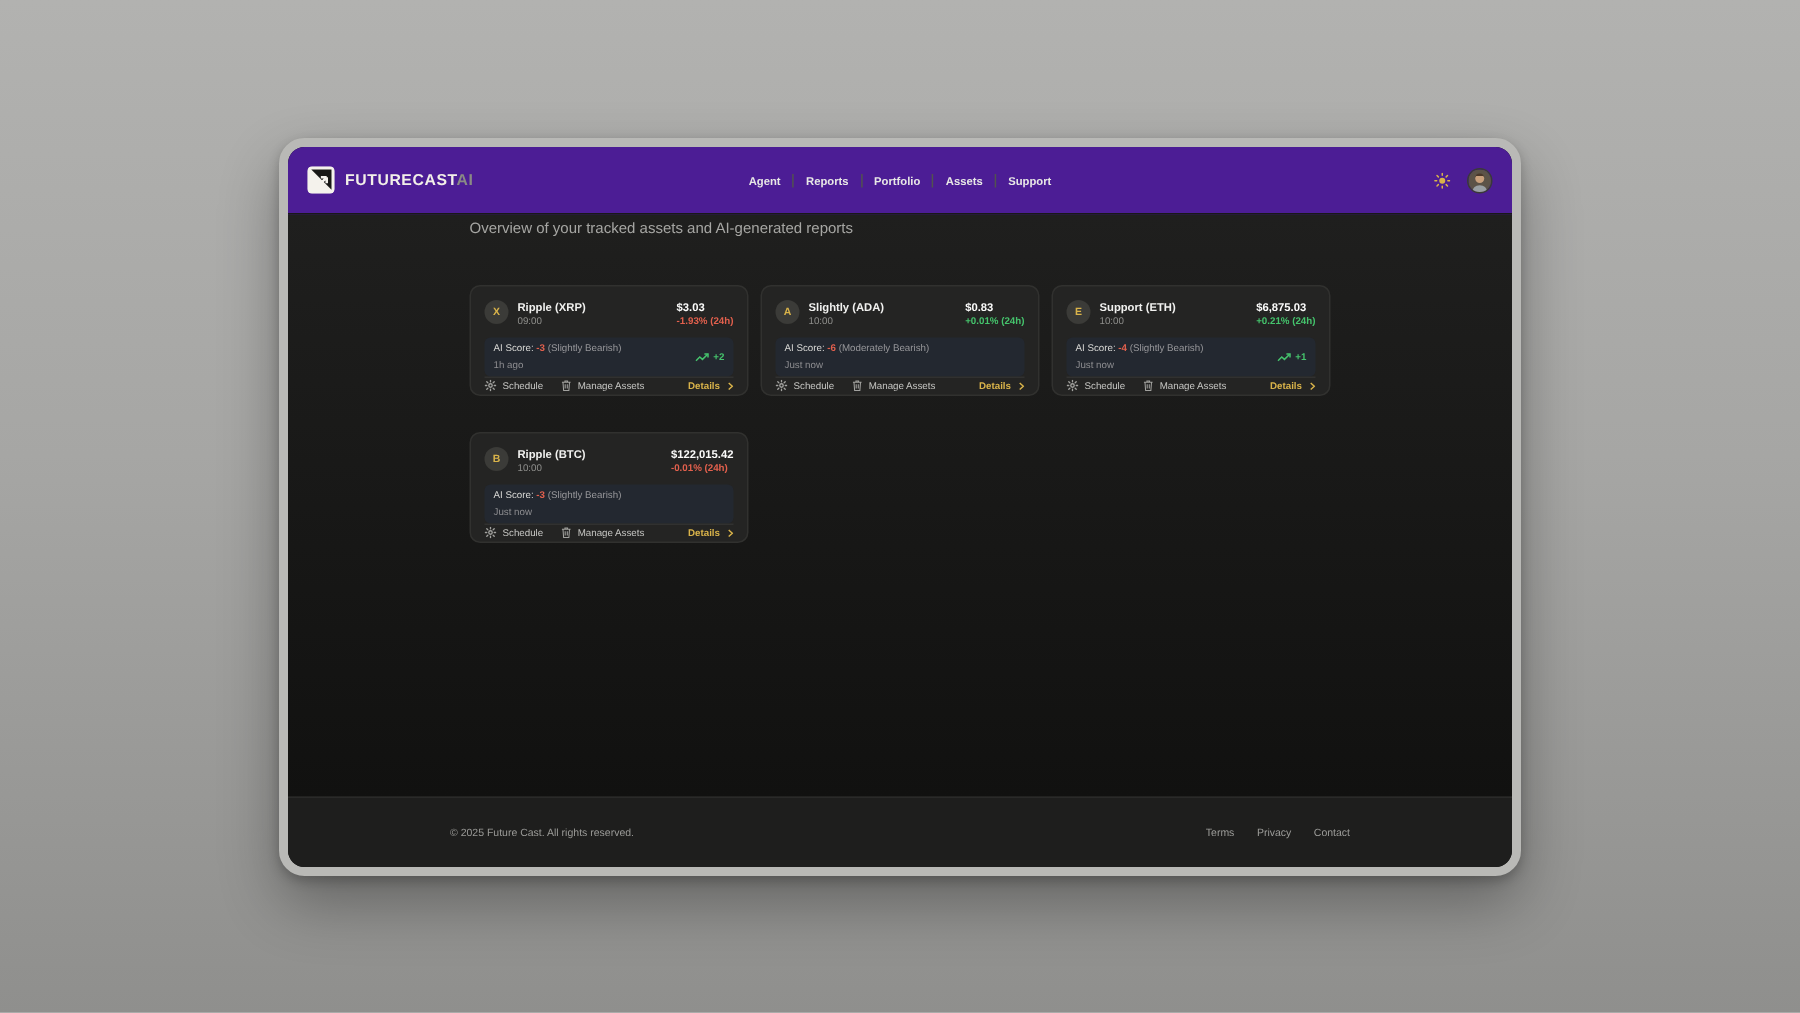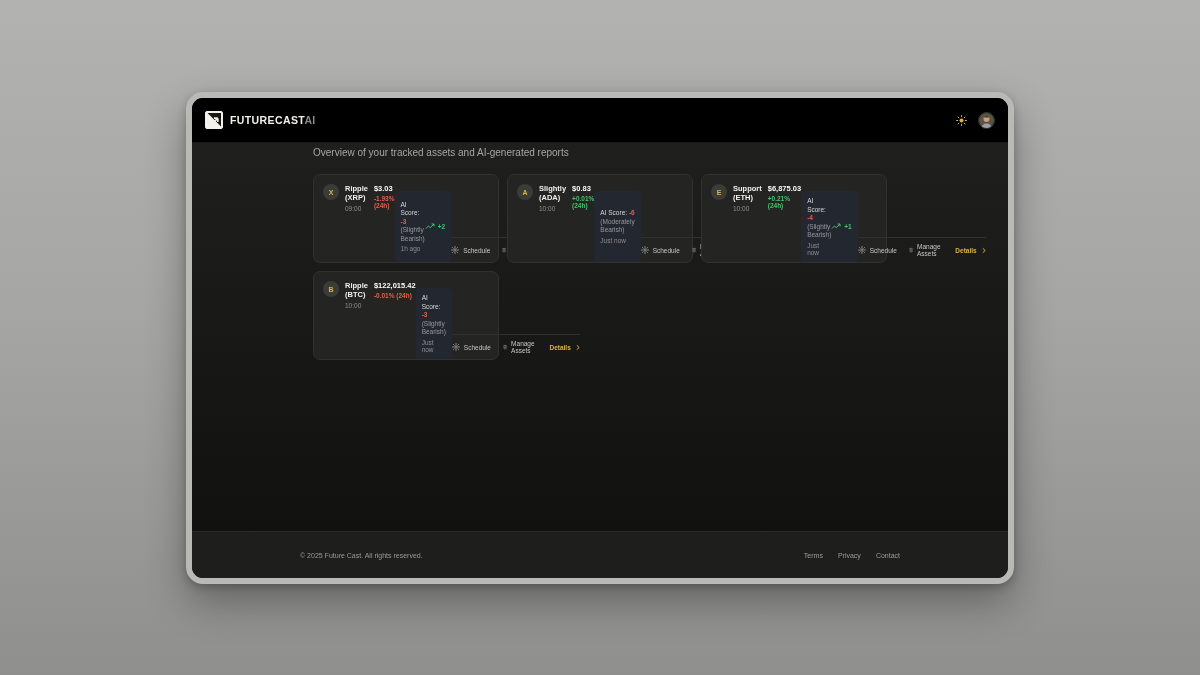--- a/index.html
+++ b/index.html
@@ -6,21 +6,21 @@
     font-family:"Liberation Sans",sans-serif;
     background:linear-gradient(180deg,#b2b2b0 0%,#a6a6a4 45%,#8f8f8d 100%);}
   *{box-sizing:border-box;}
 
   .device{position:absolute;left:186px;top:92px;width:828px;height:492px;
     border:6px solid #b9b9b6;border-radius:17px;background:#1a1a1a;
     box-shadow:0 18px 40px rgba(0,0,0,.32),0 3px 8px rgba(0,0,0,.22);
     overflow:hidden;display:flex;flex-direction:column;}
 
   
-  .topbar{height:45px;flex:none;background:#000000;border-bottom:1px solid #181818;
+  .topbar{height:45px;flex:none;background:#4c1d95;border-bottom:1px solid #181818;
     display:flex;align-items:center;padding:0 13px;position:relative;}
   .brand{display:flex;align-items:center;gap:7px;cursor:pointer;}
   .logo{width:18px;height:18px;border-radius:3px;background:#f4f2ec;position:relative;overflow:hidden;flex:none;}
   .brand-text{font-size:10.5px;font-weight:800;letter-spacing:.4px;color:#f2efe8;}
   .brand-text .suffix{color:#8a8a85;}
   .mainnav{position:absolute;left:50%;top:0;height:100%;transform:translateX(-50%);
     display:flex;align-items:center;}
   .nav-item{font-size:7.5px;font-weight:700;color:#e8e8e6;cursor:pointer;white-space:nowrap;}
   .nav-sep{width:1px;height:9px;background:#525250;margin:0 8px;}
   .top-right{margin-left:auto;display:flex;align-items:center;gap:11px;}
@@ -28,22 +28,22 @@
   .avatar{width:17px;height:17px;border-radius:50%;overflow:hidden;flex:none;cursor:pointer;
     border:1px solid #3a3a38;}
 
   
   .main{flex:1;background:linear-gradient(180deg,#1f1f1e 0%,#181817 50%,#111110 100%);}
   .content{width:574px;margin:0 auto;}
   .page-title{margin:33px 0 0;font-size:15px;font-weight:800;color:#fdfdfd;letter-spacing:.2px;}
   .page-subtitle{margin:4px 0 0;font-size:10px;color:#a6a6a3;}
 
   .grid{margin-top:16px;display:grid;grid-template-columns:repeat(3,186px);gap:8px;}
-  .card{height:89px;background:#242423;border:1px solid #31312f;border-radius:7px;
-    padding:9px 9px 0;display:flex;flex-direction:row;}
+  .card{height:74px;background:#242423;border:1px solid #31312f;border-radius:7px;
+    padding:9px 9px 0;display:flex;flex-direction:column;margin-top:16px;}
   .card-head{display:flex;align-items:flex-start;gap:6px;}
   .coin{width:16px;height:16px;border-radius:50%;background:#3b3b38;flex:none;
     display:flex;align-items:center;justify-content:center;
     font-size:7px;font-weight:700;color:var(--accent,#d9b34a);}
   .asset-name{font-size:7.5px;font-weight:700;color:#f1f1ef;line-height:1.25;}
   .asset-time{font-size:6.5px;color:#8f8f8c;margin-top:2px;}
   .head-right{margin-left:auto;text-align:left;}
   .price{font-size:7.5px;font-weight:700;color:#fbfbfa;line-height:1.25;}
   .chg{font-size:6.5px;margin-top:2px;font-weight:600;}
 
@@ -82,20 +82,31 @@
       <div class="logo">
         <svg width="18" height="18" viewBox="0 0 18 18">
           <rect width="18" height="18" fill="#f4f2ec"></rect>
           <path d="M2.5 2 L16 2 L16 15.5 Z" fill="#181816"></path>
           <path d="M7 13 L12.8 7.2 M12.8 7.2 L8.9 7.2 M12.8 7.2 L12.8 11.1" stroke="#f4f2ec" stroke-width="1.7" fill="none"></path>
         </svg>
       </div>
       <div class="brand-text"><span>FUTURECAST</span><span class="suffix">AI</span></div>
     </div>
 
+    <div class="mainnav">
+      <span class="nav-item">Agent</span>
+      <span class="nav-sep"></span>
+      <span class="nav-item">Reports</span>
+      <span class="nav-sep"></span>
+      <span class="nav-item">Portfolio</span>
+      <span class="nav-sep"></span>
+      <span class="nav-item">Assets</span>
+      <span class="nav-sep"></span>
+      <span class="nav-item">Support</span>
+    </div>
 
     <div class="top-right">
       <div class="theme-btn">
         <svg width="11" height="11" viewBox="0 0 11 11">
           <circle cx="5.5" cy="5.5" r="2" fill="#d9b34a"></circle>
           <g stroke="#d9b34a" stroke-width="1" stroke-linecap="round">
             <path d="M5.5 .6 V1.8 M5.5 9.2 V10.4 M.6 5.5 H1.8 M9.2 5.5 H10.4 M2 2 L2.9 2.9 M8.1 8.1 L9 9 M9 2 L8.1 2.9 M2.9 8.1 L2 9"></path>
           </g>
         </svg>
       </div>

